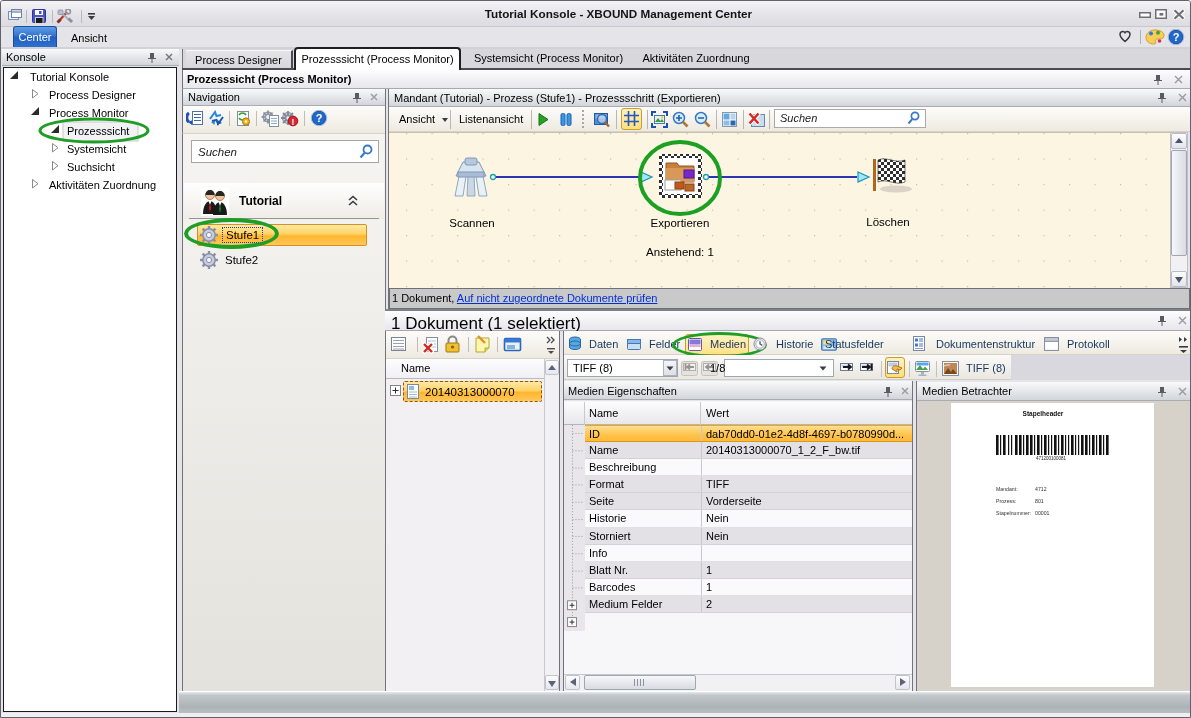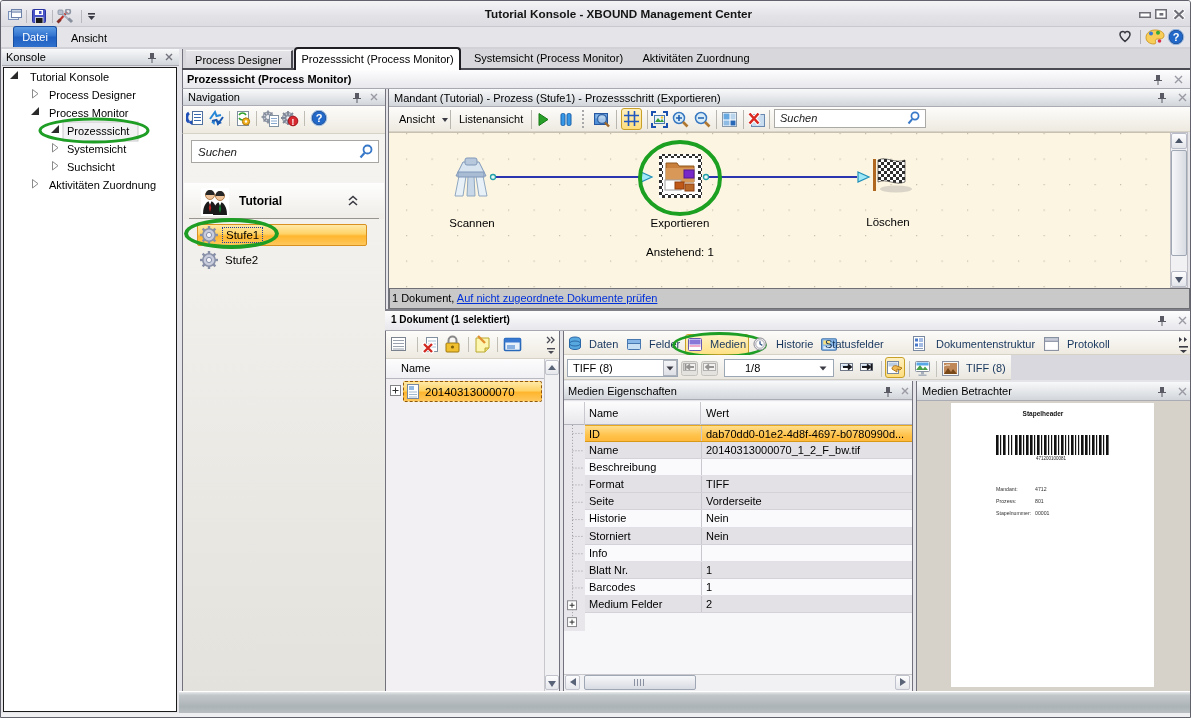--- a/index.html
+++ b/index.html
@@ -54,21 +54,21 @@
 </svg>
 
 <svg class="a" style="left:1138px;top:8px" width="50" height="11" viewBox="0 0 50 11">
   <rect x="0.75" y="3.75" width="10.5" height="4.5" fill="#fff" stroke="#6F6F78" stroke-width="1.5"></rect>
   <rect x="16.75" y="0.75" width="10.5" height="8.5" fill="#fff" stroke="#6F6F78" stroke-width="1.5"></rect>
   <rect x="20.5" y="4" width="3.8" height="2.6" fill="#6F6F78"></rect>
   <path d="M35 1 L45 10 M45 1 L35 10" stroke="#fff" stroke-width="4"></path>
   <path d="M35.5 1.2 L44.5 9.8 M44.5 1.2 L35.5 9.8" stroke="#6F6F78" stroke-width="2.2"></path>
 </svg>
 
-<div class="a" style="left:12px;top:25px;width:44px;height:21px;background:linear-gradient(#5E9CE4,#3273CF 45%,#1E5FC2 50%,#3070CC);border:1px solid #1A4E9E;border-bottom:none;border-radius:3px 3px 0 0;color:#fff;text-align:center;line-height:20px">Datei</div>
+<div class="a" style="left:12px;top:25px;width:44px;height:21px;background:linear-gradient(#5E9CE4,#3273CF 45%,#1E5FC2 50%,#3070CC);border:1px solid #1A4E9E;border-bottom:none;border-radius:3px 3px 0 0;color:#fff;text-align:center;line-height:20px">Center</div>
 <div class="a lbl" style="left:66px;top:31px;width:44px;text-align:center">Ansicht</div>
 <svg class="a" style="left:1118px;top:28px" width="66" height="16" viewBox="0 0 66 16">
   <path d="M6 12.5 C2.5 9.5 1 7.5 1 5.5 C1 3.8 2.3 2.5 4 2.5 C4.9 2.5 5.6 3 6 3.7 C6.4 3 7.1 2.5 8 2.5 C9.7 2.5 11 3.8 11 5.5 C11 7.5 9.5 9.5 6 12.5 Z" fill="none" stroke="#3A3A44" stroke-width="1.5"></path>
   <line x1="21.5" y1="1" x2="21.5" y2="15" stroke="#B0AFB6"></line>
 
   <path d="M36 1 C30 1 27 5 27 8.5 C27 12 30 15 35 15 C37 15 37 13.5 36.5 12.5 C36 11.2 37 10 38.5 10 L41 10 C43.5 10 45 8.5 45 6.5 C45 3 41 1 36 1 Z" fill="#F8CE58" stroke="#C89018" stroke-width="0.8"></path>
   <circle cx="32" cy="4.5" r="2" fill="#3878D8"></circle>
   <circle cx="39" cy="3.8" r="2" fill="#38A838"></circle>
   <circle cx="40.5" cy="12" r="1.8" fill="#D83048"></circle>
 
@@ -395,21 +395,21 @@
 <div class="a" style="left:1170px;top:270px;width:16px;height:16px;background:linear-gradient(#FDFDFE,#E3E4EA);border:1px solid #B8BCC8;border-radius:2px"></div>
 <svg class="a" style="left:1174px;top:276px" width="8" height="6">
       <path d="M4 6 L8 0 L0 0 Z" fill="#4A5468"></path>
     </svg>
 
 <div class="a" style="left:388px;top:287px;width:801px;height:21px;background:#C9C9C9;border:1px solid #6F6F76"></div>
 <div class="a lbl" style="left:391px;top:291px">1 Dokument, <span style="color:#0030D8;text-decoration:underline">Auf nicht zugeordnete Dokumente prüfen</span></div>
 
 <div class="a" style="left:384px;top:308px;width:805px;height:2px;background:#808088"></div>
 <div class="a bhdr" style="left:384px;top:310px;width:805px;height:20px"></div>
-<div class="a lbl" style="left:390px;top:313px;font-weight:bold;font-size:10px">1 Dokument (1 selektiert)</div>
+<div class="a lbl" style="left:390px;top:313px;font-weight:normal;font-size:17px">1 Dokument (1 selektiert)</div>
 <svg class="a" style="left:1156px;top:314px" width="32" height="12" viewBox="0 0 32 12">
   <g fill="#5A5A64" stroke="#5A5A64">
         <rect x="3" y="1" width="4" height="5" stroke="none"></rect>
         <line x1="1" y1="6.5" x2="9" y2="6.5"></line>
         <line x1="5" y1="7" x2="5" y2="11"></line>
       </g>
   <path d="M22 2 l7 7 M29 2 l-7 7" stroke="#9A9AA4" stroke-width="1.4"></path>
 </svg>
 
 <div class="a tbar" style="left:385px;top:330px;width:173px;height:28px"></div>
@@ -560,21 +560,21 @@
         <path d="M13 6 H6 M9 3.5 L6 6 L9 8.5" stroke="#555" stroke-width="1.8" fill="none"></path>
         <line x1="4.5" y1="3" x2="4.5" y2="9" stroke="#555" stroke-width="1.8"></line>
       </g>
   <rect x="20.5" y="0.5" width="16" height="14" rx="2" fill="#E4E2DE" stroke="#C4C2BC"></rect>
   <g opacity="0.55">
         <rect x="22.5" y="2.5" width="12" height="7" fill="#fff" stroke="#888"></rect>
         <path d="M33 6 H25 M28 3.5 L25 6 L28 8.5" stroke="#555" stroke-width="1.8" fill="none"></path>
       </g>
 </svg>
 <div class="a" style="left:723px;top:358px;width:110px;height:18px;background:#fff;border:1px solid #9BA7B5"></div>
-<div class="a lbl" style="left:744px;top:361px">1/8</div>
+<div class="a lbl" style="left:709px;top:361px">1/8</div>
 <svg class="a" style="left:818px;top:365px" width="8" height="5">
       <path d="M0.5 0.5 l3.5 4 3.5-4 z" fill="#3A3A44"></path>
     </svg>
 <svg class="a" style="left:837px;top:360px" width="38" height="15" viewBox="0 0 38 15">
   <rect x="2.5" y="2.5" width="12" height="7" fill="#fff" stroke="#707888"></rect>
   <rect x="3.5" y="3.5" width="10" height="3" fill="#C8D8EC"></rect>
   <path d="M5 6 H13 M10 3.5 L13 6 L10 8.5" stroke="#18181C" stroke-width="1.8" fill="none"></path>
   <rect x="22.5" y="2.5" width="12" height="7" fill="#fff" stroke="#707888"></rect>
   <rect x="23.5" y="3.5" width="10" height="3" fill="#C8D8EC"></rect>
   <path d="M24 6 H32 M29 3.5 L32 6 L29 8.5" stroke="#18181C" stroke-width="1.8" fill="none"></path>

